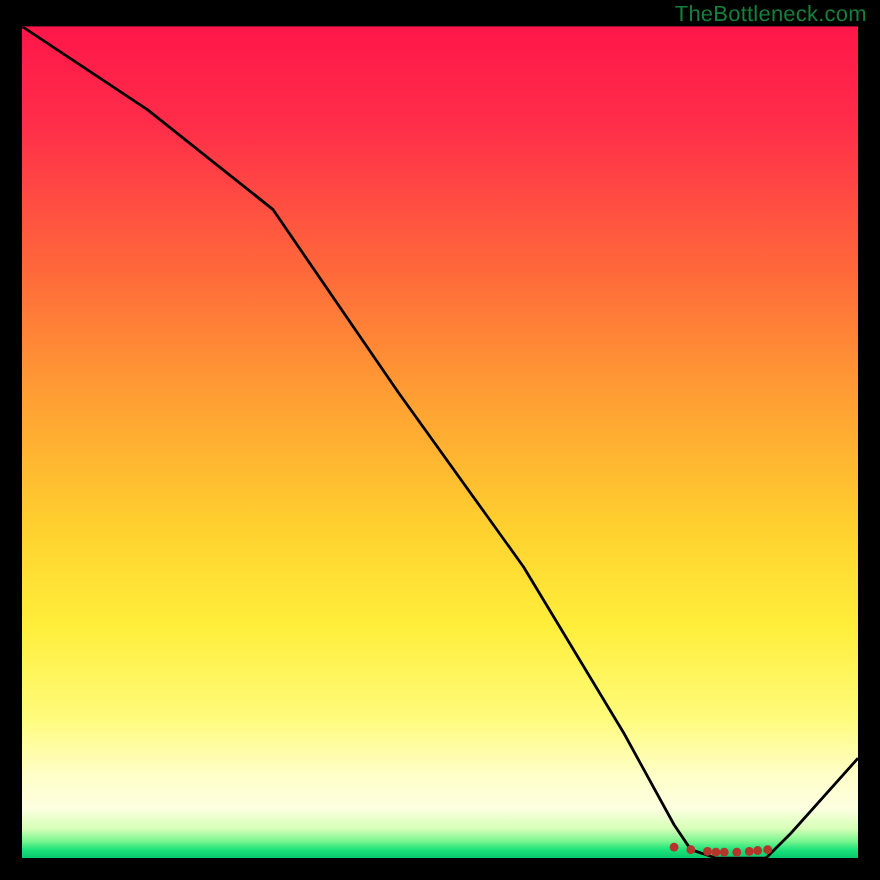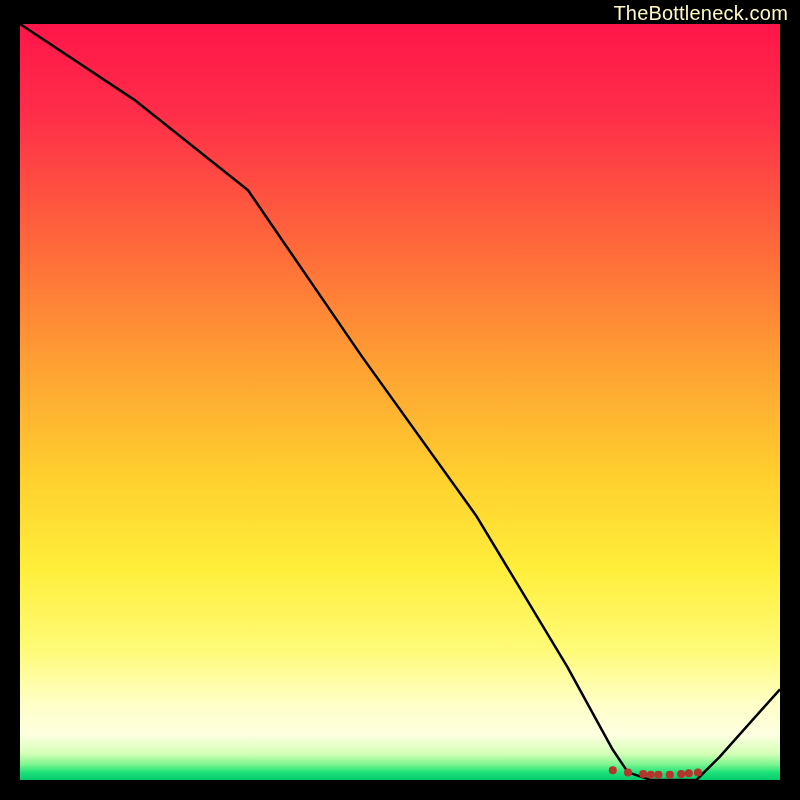--- a/index.html
+++ b/index.html
@@ -15,21 +15,21 @@
     width: 800px;
     height: 800px;
     background: #000;
   }
   .attrib {
     position: absolute;
     top: 2px;
     right: 12px;
     font-family: Arial, Helvetica, sans-serif;
     font-size: 20px;
-    color: #fef9c3;
+    color: #15803d;
     letter-spacing: 0.2px;
   }
   .plot {
     position: absolute;
     left: 20px;
     top: 24px;
     width: 760px;
     height: 756px;
     background: #000;
   }

